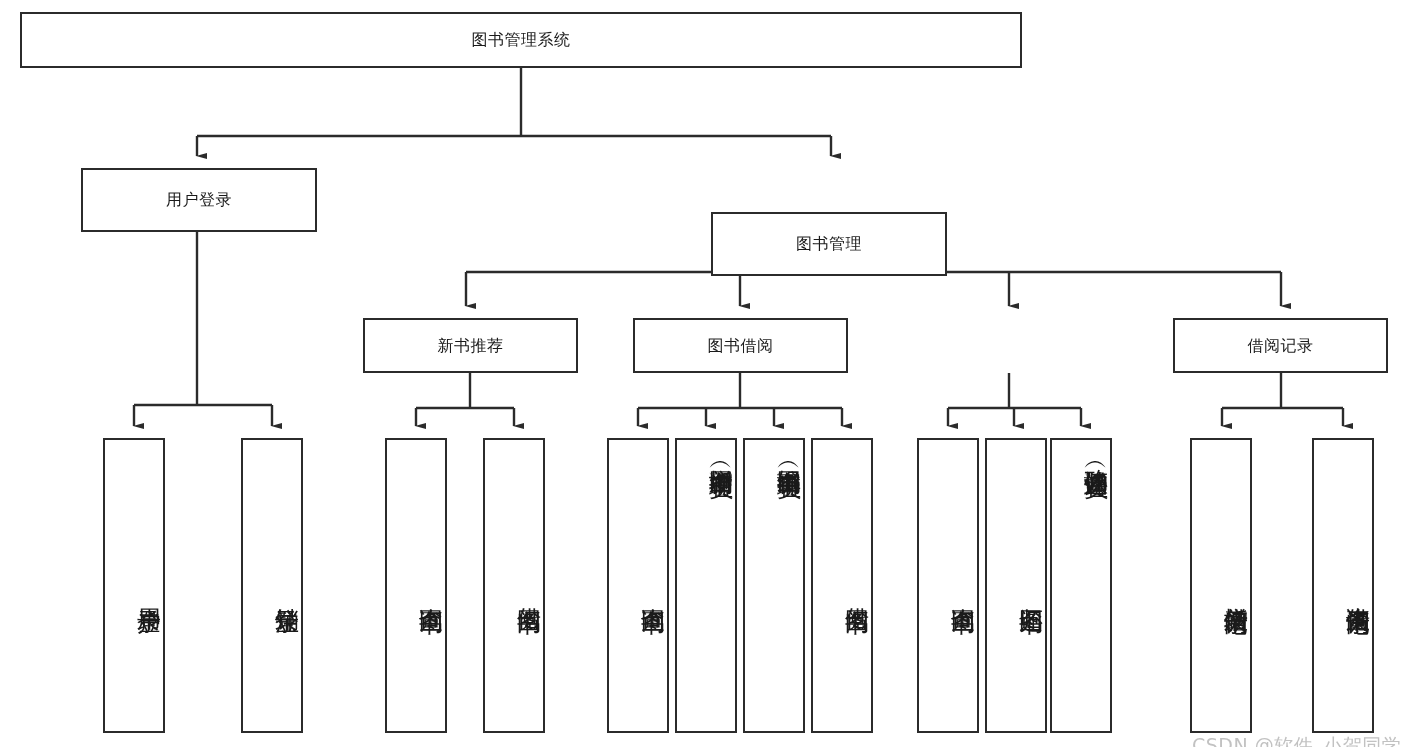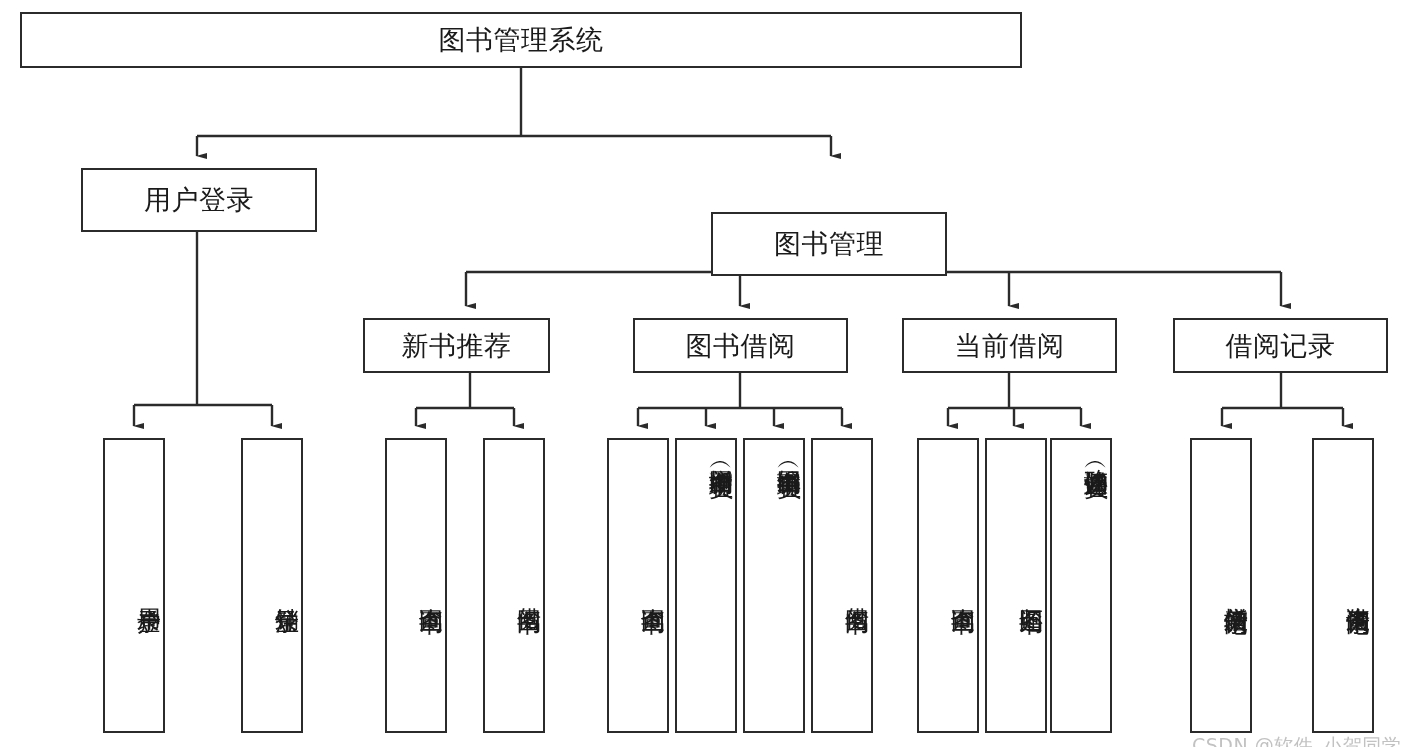--- a/index.html
+++ b/index.html
@@ -30,21 +30,21 @@
     box-sizing: border-box;
     background: #ffffff;
     border: 2.2px solid #2b2b2b;
     display: flex;
     align-items: center;
     justify-content: center;
     color: #1a1a1a;
     z-index: 2;
   }
   .node-h {
-    font-size: 27px;
+    font-size: 16px;
     line-height: 1.1;
     letter-spacing: 0.5px;
     white-space: nowrap;
   }
   .node-v {
     font-size: 24px;
     line-height: 1.24;
     writing-mode: vertical-rl;
     text-orientation: upright;
     align-items: flex-start;
@@ -126,28 +126,25 @@
     <span>图书管理系统</span>
   </div>
 
   <div class="node node-h" style="left:81px; top:168px; width:236px; height:64px;">
     <span>用户登录</span>
   </div>
   <div class="node node-h" style="left:711px; top:168px; width:236px; height:64px;margin-top:44px;">
     <span>图书管理</span>
   </div>
 
-  <div class="node node-h" style="left:363px; top:318px; width:187px; height:55px;">
+  <div class="node node-h" style="left:363px; top:318px; width:215px; height:55px;">
     <span>新书推荐</span>
   </div>
   <div class="node node-h" style="left:633px; top:318px; width:215px; height:55px;text-align:center;">
     <span>图书借阅</span>
-  </div>
-  <div class="node node-h" style="left:902px; top:318px; width:215px; height:55px;">
-    <span>当前借阅</span>
   </div>
   <div class="node node-h" style="left:1173px; top:318px; width:215px; height:55px;">
     <span>借阅记录</span>
   </div>
 
   <div class="node node-v" style="left:103px; top:438px; width:62px; height:295px;">
     <span>用户登录</span>
   </div>
   <div class="node node-v" style="left:241px; top:438px; width:62px; height:295px;">
     <span>注销登录</span>

